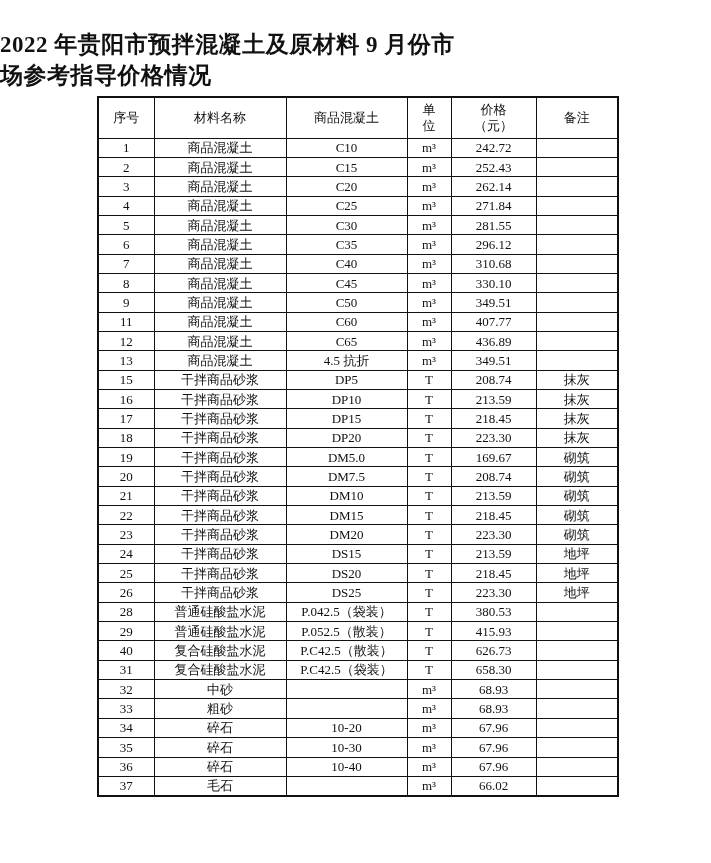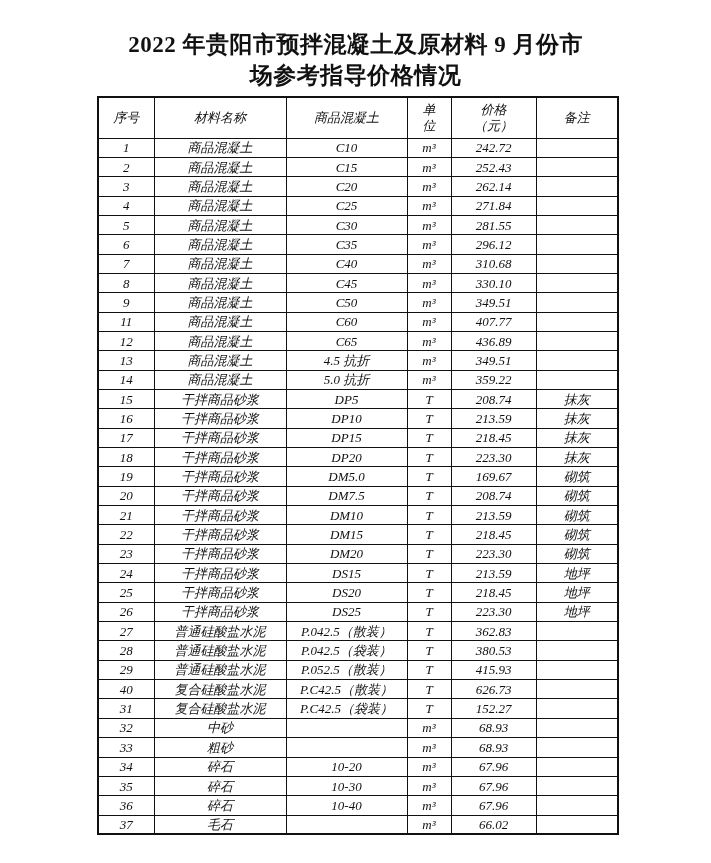--- a/index.html
+++ b/index.html
@@ -18,36 +18,35 @@
     width: 711px;
     height: 863px;
     background: #ffffff;
     overflow: hidden;
   }
   .doc-title {
     position: absolute;
     top: 29px;
     left: 0;
     width: 711px;
-    text-align: center;
+    text-align: left;
     font-weight: bold;
     font-size: 23px;
     line-height: 31px;
     letter-spacing: 0.5px;
     white-space: nowrap;
   }
   table.price-table {
     position: absolute;
     top: 96px;
     left: 97px;
     width: 520px;
     border-collapse: collapse;
     table-layout: fixed;
     border: 2px solid #111111;
-    font-style: italic;
   }
   table.price-table th,
   table.price-table td {
     border: 1px solid #111111;
     padding: 0;
     margin: 0;
     text-align: center;
     vertical-align: middle;
     font-size: 13px;
     font-weight: normal;
@@ -190,28 +189,20 @@
         </tr>
         <tr>
           <td>13</td>
           <td>商品混凝土</td>
           <td>4.5 抗折</td>
           <td>m³</td>
           <td>349.51</td>
           <td></td>
         </tr>
         <tr>
-          <td>14</td>
-          <td>商品混凝土</td>
-          <td>5.0 抗折</td>
-          <td>m³</td>
-          <td>359.22</td>
-          <td></td>
-        </tr>
-        <tr>
           <td>15</td>
           <td>干拌商品砂浆</td>
           <td>DP5</td>
           <td>T</td>
           <td>208.74</td>
           <td>抹灰</td>
         </tr>
         <tr>
           <td>16</td>
           <td>干拌商品砂浆</td>
@@ -292,28 +283,20 @@
           <td>218.45</td>
           <td>地坪</td>
         </tr>
         <tr>
           <td>26</td>
           <td>干拌商品砂浆</td>
           <td>DS25</td>
           <td>T</td>
           <td>223.30</td>
           <td>地坪</td>
-        </tr>
-        <tr>
-          <td>27</td>
-          <td>普通硅酸盐水泥</td>
-          <td>P.042.5（散装）</td>
-          <td>T</td>
-          <td>362.83</td>
-          <td></td>
         </tr>
         <tr>
           <td>28</td>
           <td>普通硅酸盐水泥</td>
           <td>P.042.5（袋装）</td>
           <td>T</td>
           <td>380.53</td>
           <td></td>
         </tr>
         <tr>
@@ -330,21 +313,21 @@
           <td>P.C42.5（散装）</td>
           <td>T</td>
           <td>626.73</td>
           <td></td>
         </tr>
         <tr>
           <td>31</td>
           <td>复合硅酸盐水泥</td>
           <td>P.C42.5（袋装）</td>
           <td>T</td>
-          <td>152.27</td>
+          <td>658.30</td>
           <td></td>
         </tr>
         <tr>
           <td>32</td>
           <td>中砂</td>
           <td></td>
           <td>m³</td>
           <td>68.93</td>
           <td></td>
         </tr>

